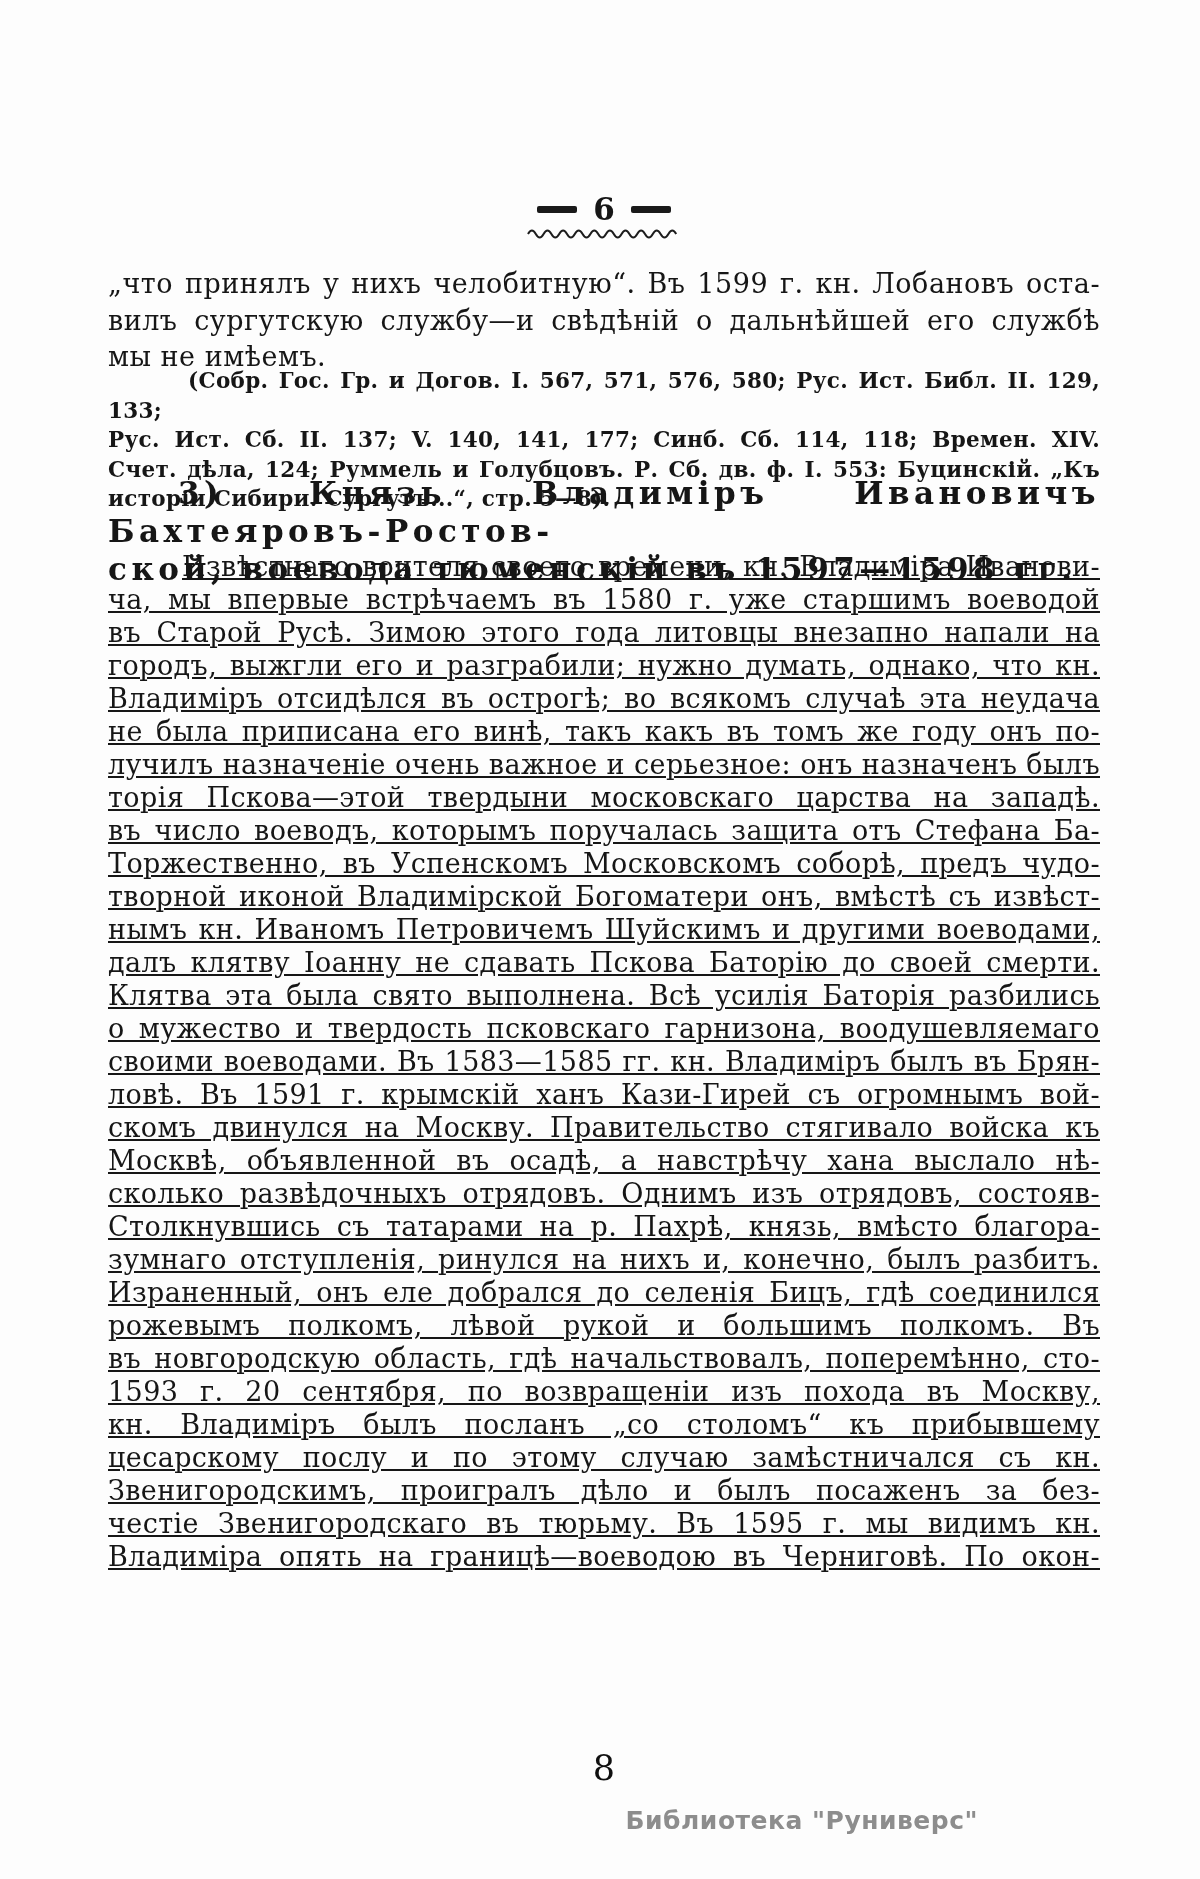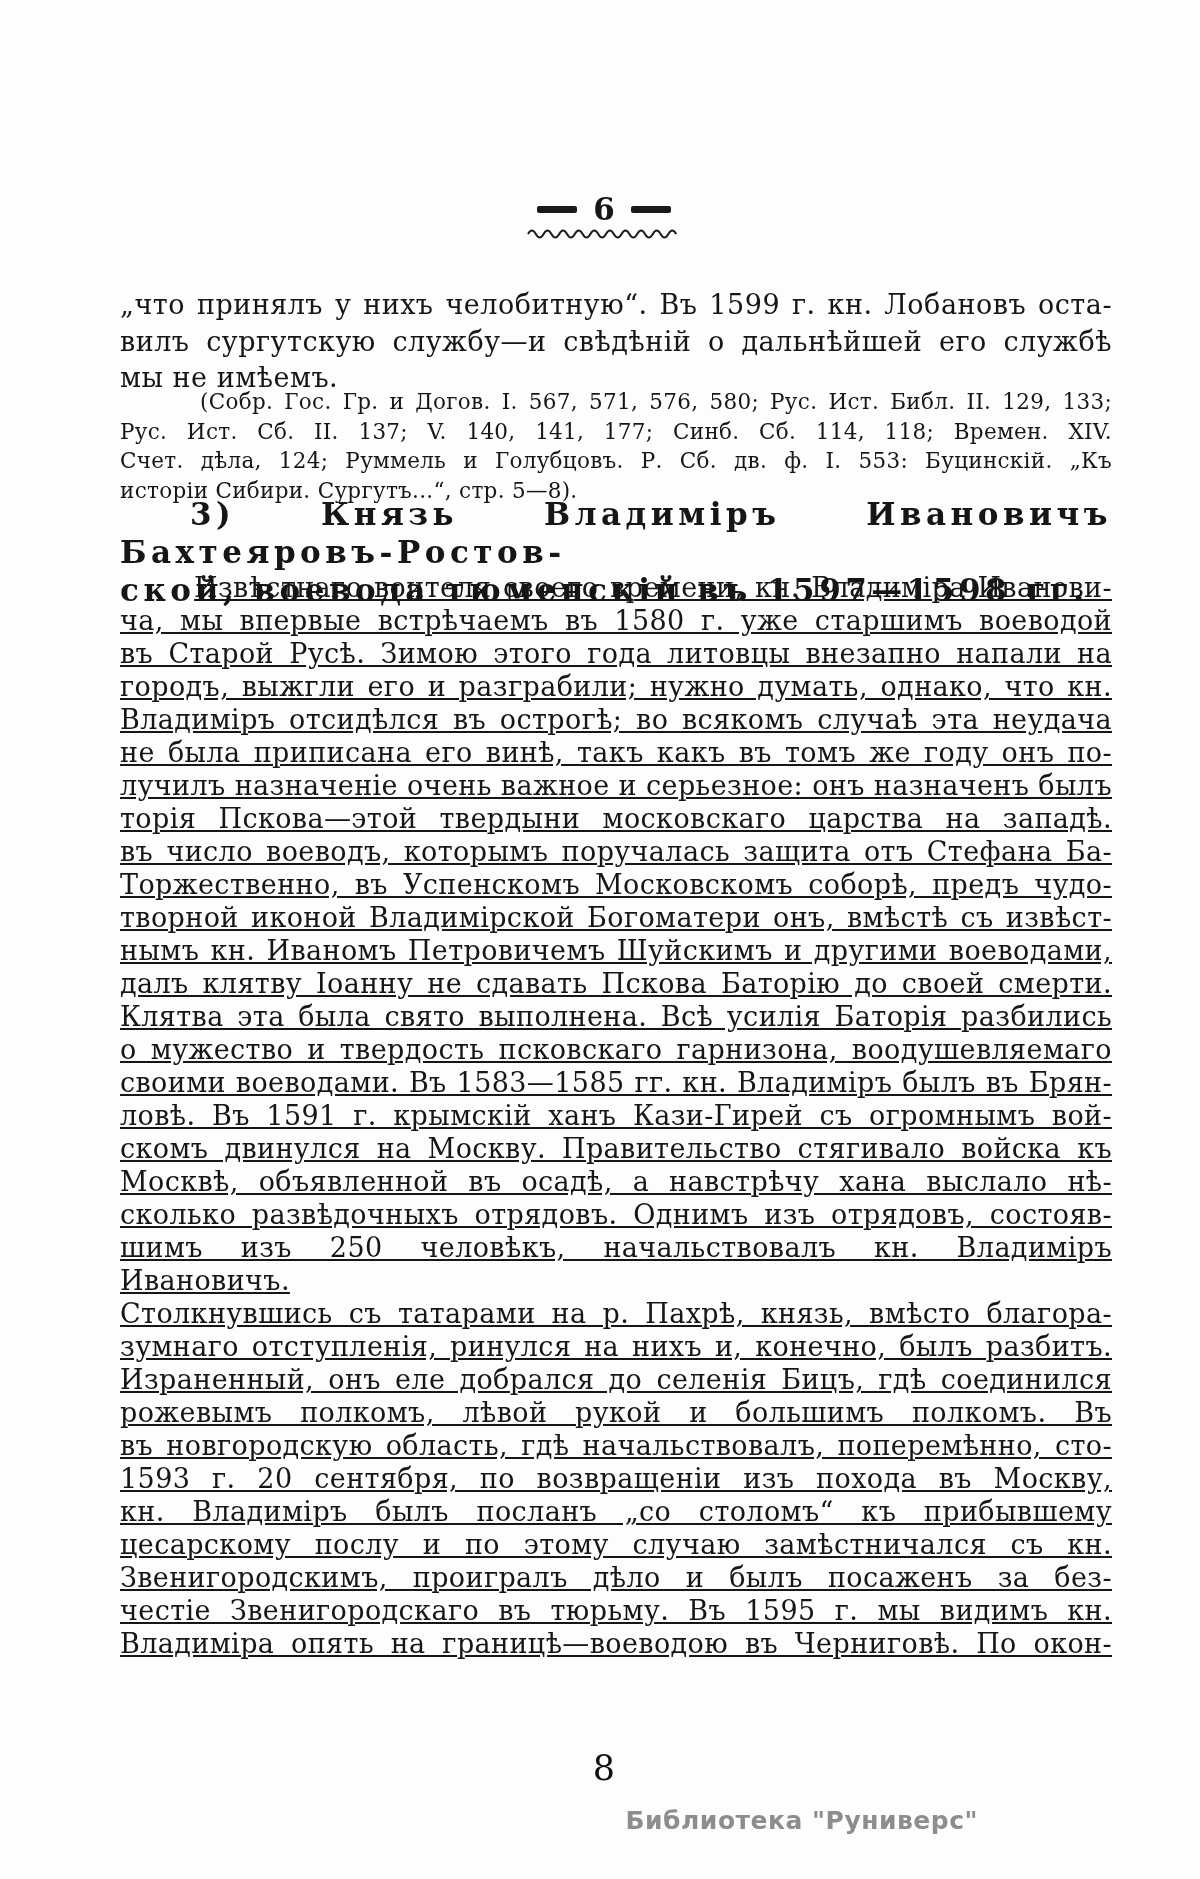--- a/index.html
+++ b/index.html
@@ -4,42 +4,42 @@
 <style>
   html,body{margin:0;padding:0;background:#e8e8e8;}
   .page{
     position:relative;
     width:1200px;height:1879px;
     background:#fdfdfd;
     overflow:hidden;
     font-family:"DejaVu Serif", serif;
     color:#161616;
   }
-  .textblock{position:absolute;left:120px;width:992px;margin-top:21px;}
+  .textblock{position:absolute;left:108px;width:992px;}
   .tline{
     text-align:justify;
     text-align-last:justify;
     white-space:normal;
   }
   .tline.noj{text-align-last:left;}
 
   
   .pagehead{
     position:absolute;top:196px;left:108px;width:992px;
     display:flex;align-items:center;justify-content:center;gap:16px;
   }
   .head-dash{width:40px;height:7px;background:#1a1a1a;border-radius:2px;}
   .head-num{font-size:31px;font-weight:bold;line-height:26px;}
   .squiggle{position:absolute;top:225px;left:108px;width:992px;display:flex;justify-content:center;}
 
   
   .intro{top:266px;font-size:27px;line-height:36.5px;letter-spacing:0.5px;}
 
   
-  .citation{top:366px;font-size:21.5px;line-height:29.5px;letter-spacing:0.3px;}
+  .citation{top:366px;font-size:21.5px;line-height:29.5px;letter-spacing:0.3px;font-weight:bold;}
   .citation .tline:first-child{text-indent:80px;}
 
   
   .heading{top:474px;font-size:31px;line-height:38px;font-weight:bold;letter-spacing:4.5px;}
   .heading .tline:first-child{text-indent:70px;}
 
   
   .bodytext{top:550px;font-size:27px;line-height:33px;letter-spacing:0.4px;text-decoration:underline;}
   .bodytext .tline:first-child{text-indent:74px;}
 
@@ -102,21 +102,20 @@
       <div class="tline">творной иконой Владимірской Богоматери онъ, вмѣстѣ съ извѣст-</div>
       <div class="tline">нымъ кн. Иваномъ Петровичемъ Шуйскимъ и другими воеводами,</div>
       <div class="tline">далъ клятву Іоанну не сдавать Пскова Баторію до своей смерти.</div>
       <div class="tline">Клятва эта была свято выполнена. Всѣ усилія Баторія разбились</div>
       <div class="tline">о мужество и твердость псковскаго гарнизона, воодушевляемаго</div>
       <div class="tline">своими воеводами. Въ 1583—1585 гг. кн. Владиміръ былъ въ Брян-</div>
       <div class="tline">ловѣ. Въ 1591 г. крымскій ханъ Кази-Гирей съ огромнымъ вой-</div>
       <div class="tline">скомъ двинулся на Москву. Правительство стягивало войска къ</div>
       <div class="tline">Москвѣ, объявленной въ осадѣ, а навстрѣчу хана выслало нѣ-</div>
       <div class="tline">сколько развѣдочныхъ отрядовъ. Однимъ изъ отрядовъ, состояв-</div>
-      <div class="tline">шимъ изъ 250 человѣкъ, начальствовалъ кн. Владиміръ Ивановичъ.</div>
       <div class="tline">Столкнувшись съ татарами на р. Пахрѣ, князь, вмѣсто благора-</div>
       <div class="tline">зумнаго отступленія, ринулся на нихъ и, конечно, былъ разбитъ.</div>
       <div class="tline">Израненный, онъ еле добрался до селенія Бицъ, гдѣ соединился</div>
       <div class="tline">рожевымъ полкомъ, лѣвой рукой и большимъ полкомъ. Въ</div>
       <div class="tline">въ новгородскую область, гдѣ начальствовалъ, поперемѣнно, сто-</div>
       <div class="tline">1593 г. 20 сентября, по возвращеніи изъ похода въ Москву,</div>
       <div class="tline">кн. Владиміръ былъ посланъ „со столомъ“ къ прибывшему</div>
       <div class="tline">цесарскому послу и по этому случаю замѣстничался съ кн.</div>
       <div class="tline">Звенигородскимъ, проигралъ дѣло и былъ посаженъ за без-</div>
       <div class="tline">честіе Звенигородскаго въ тюрьму. Въ 1595 г. мы видимъ кн.</div>

